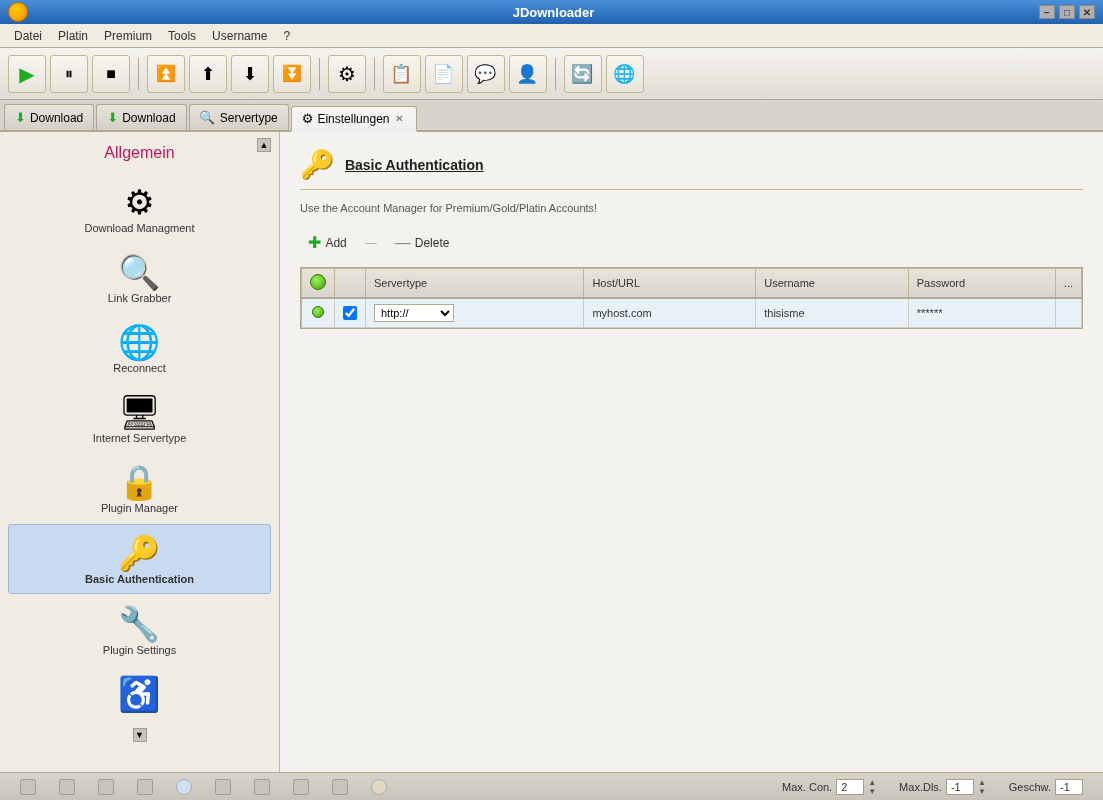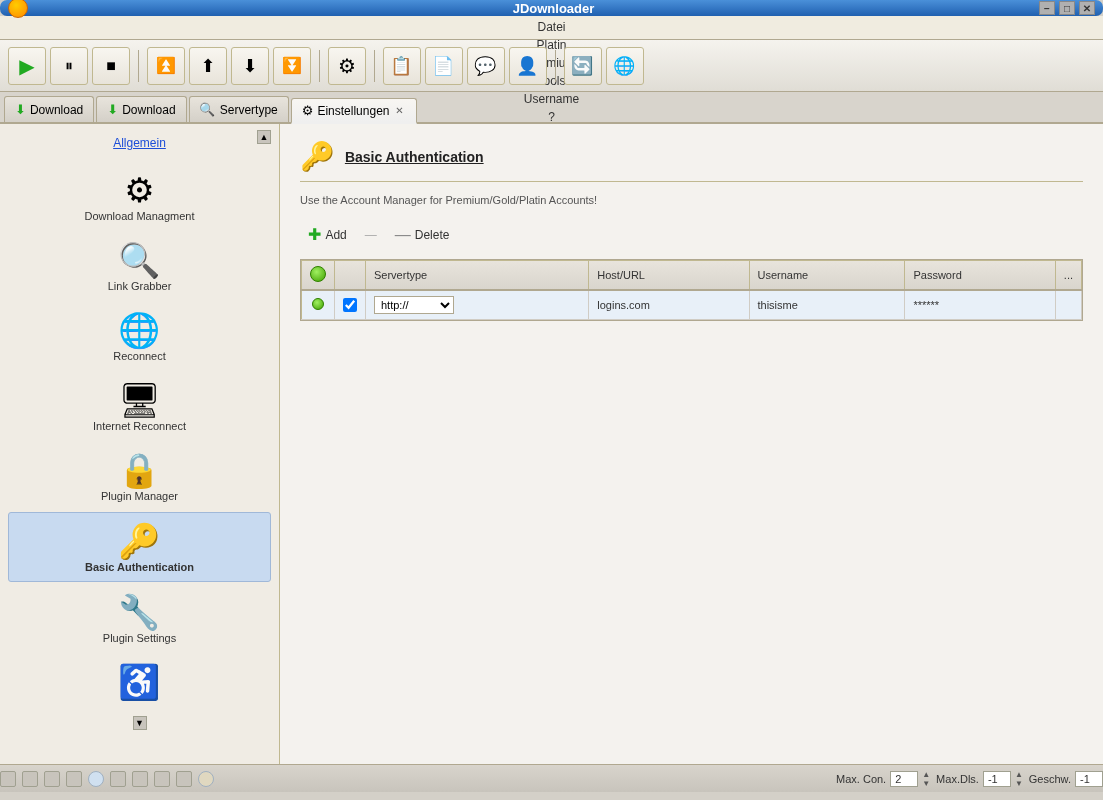--- a/index.html
+++ b/index.html
@@ -17,22 +17,21 @@
       background: linear-gradient(to bottom, #4a90d9, #2060b0);
       color: white;
       text-align: center;
       padding: 4px 0;
       font-size: 13px;
       font-weight: bold;
       display: flex;
       align-items: center;
       justify-content: space-between;
       padding: 3px 8px;
-      height: 16px;
-      border-radius: 7px;
+      height: 24px;
     }
     .title-bar-title { flex: 1; text-align: center; }
     .title-bar-controls { display: flex; gap: 4px; }
     .title-bar-btn {
       width: 16px; height: 14px;
       background: #b0b0b0;
       border: 1px solid #888;
       font-size: 10px;
       display: flex; align-items: center; justify-content: center;
       cursor: pointer;
@@ -40,21 +39,20 @@
     }
 
     
     .menu-bar {
       background: #f0ece0;
       border-bottom: 1px solid #b0a890;
       display: flex;
       align-items: center;
       padding: 2px 6px;
       height: 24px;
-      flex-direction: column;
     }
     .menu-item {
       padding: 2px 8px;
       cursor: pointer;
       font-size: 12px;
       color: #333;
     }
 
     
     .toolbar {
@@ -123,25 +121,24 @@
     .sidebar {
       width: 280px;
       background: #f0ece4;
       border-right: 1px solid #c0b890;
       overflow-y: auto;
       padding: 4px 0;
       position: relative;
     }
     .sidebar-section-header {
       text-align: center;
-      font-size: 12px;
-      color: #1d4ed8;
+      font-size: 16px;
+      color: #be185d;
       padding: 4px 0 6px 0;
       font-weight: normal;
-      text-decoration: underline;
     }
     .sidebar-item {
       display: flex; flex-direction: column;
       align-items: center;
       padding: 8px 4px;
       cursor: pointer;
       border-radius: 3px;
       margin: 2px 8px;
     }
     .sidebar-item.active {
@@ -254,22 +251,22 @@
       overflow-y: auto;
     }
 
     
     .status-bar {
       height: 28px;
       background: linear-gradient(to bottom, #d8d4cc, #c8c4bc);
       border-top: 1px solid #b0a890;
       display: flex;
       align-items: center;
-      padding: 0 0;
-      gap: 6px;
+      padding: 0 20px;
+      gap: 23px;
     }
     .status-indicator {
       width: 16px; height: 16px;
       background: #c8c4bc;
       border: 1px solid #a0a090;
       border-radius: 2px;
     }
     .status-spacer { flex: 1; }
     .status-item {
       display: flex; align-items: center; gap: 4px;
@@ -391,21 +388,21 @@
       <span class="label">Link Grabber</span>
     </div>
 
     <div class="sidebar-item">
       <div style="font-size:34px;">🌐</div>
       <span class="label">Reconnect</span>
     </div>
 
     <div class="sidebar-item">
       <div style="font-size:34px;">🖥</div>
-      <span class="label">Internet Reconnect</span>
+      <span class="label">Internet Servertype</span>
     </div>
 
     <div class="sidebar-item">
       <div style="font-size:34px;">🔒</div>
       <span class="label">Plugin Manager</span>
     </div>
 
     <div class="sidebar-item active">
       <div style="font-size:34px;">🔑</div>
       <span class="label">Basic Authentication</span>
@@ -472,21 +469,21 @@
                 <input type="checkbox" checked="" class="table-checkbox" style="">
               </div>
             </td>
             <td>
               <select class="servertype-select">
                 <option>http://</option>
                 <option>ftp://</option>
                 <option>https://</option>
               </select>
             </td>
-            <td>logins.com</td>
+            <td>myhost.com</td>
             <td>thisisme</td>
             <td>******</td>
             <td class="col-more"></td>
           </tr>
         </tbody>
       </table>
     </div>
 
   </div>
 </div>

